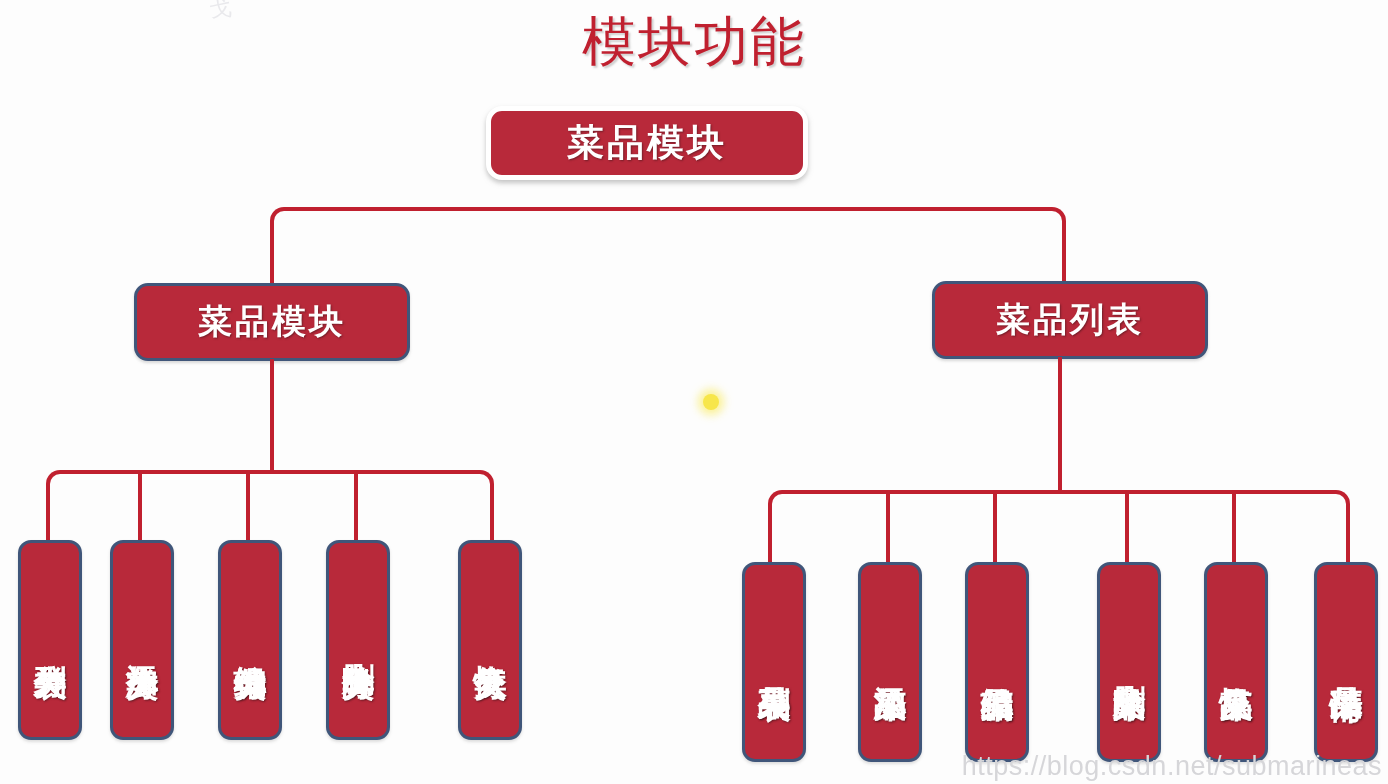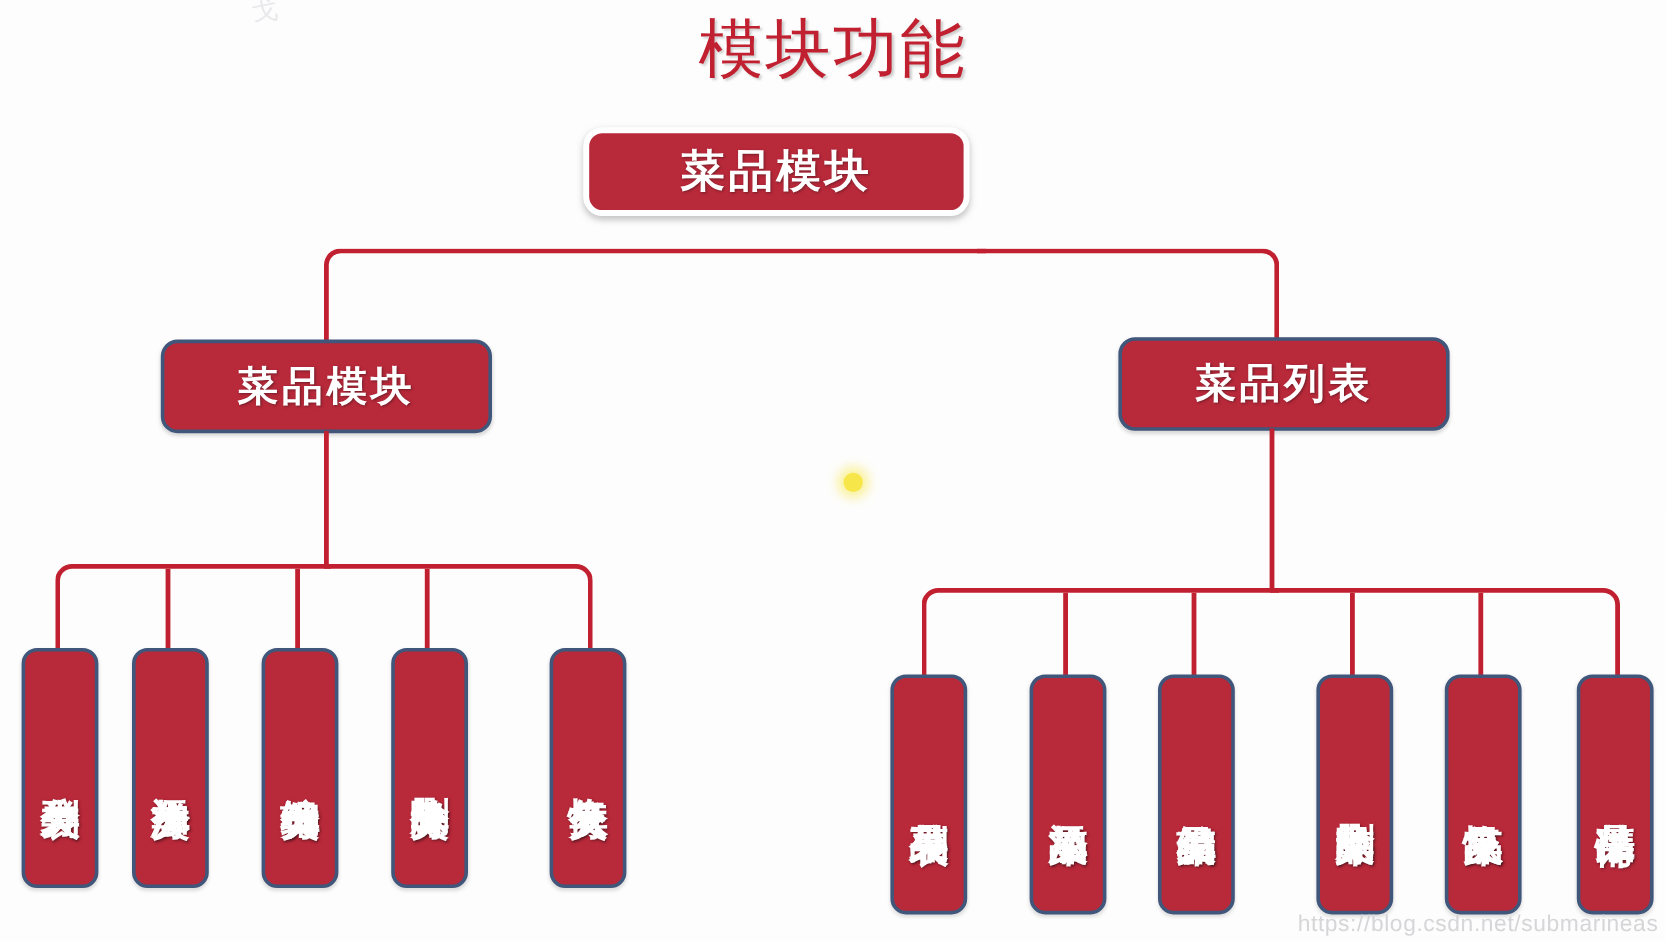--- a/index.html
+++ b/index.html
@@ -120,21 +120,21 @@
     border-radius: 50%;
     background: #f7e64a;
     box-shadow: 0 0 9px 5px rgba(250,238,120,0.75);
   }
 
   
   #watermark {
     position: absolute;
     right: 6px;
     bottom: 2px;
-    font-size: 19px;
+    font-size: 27px;
     color: #d6d6d9;
     letter-spacing: 0.5px;
     user-select: none;
     white-space: nowrap;
   }
 </style>
 </head>
 <body>
 
 <div id="stage">

